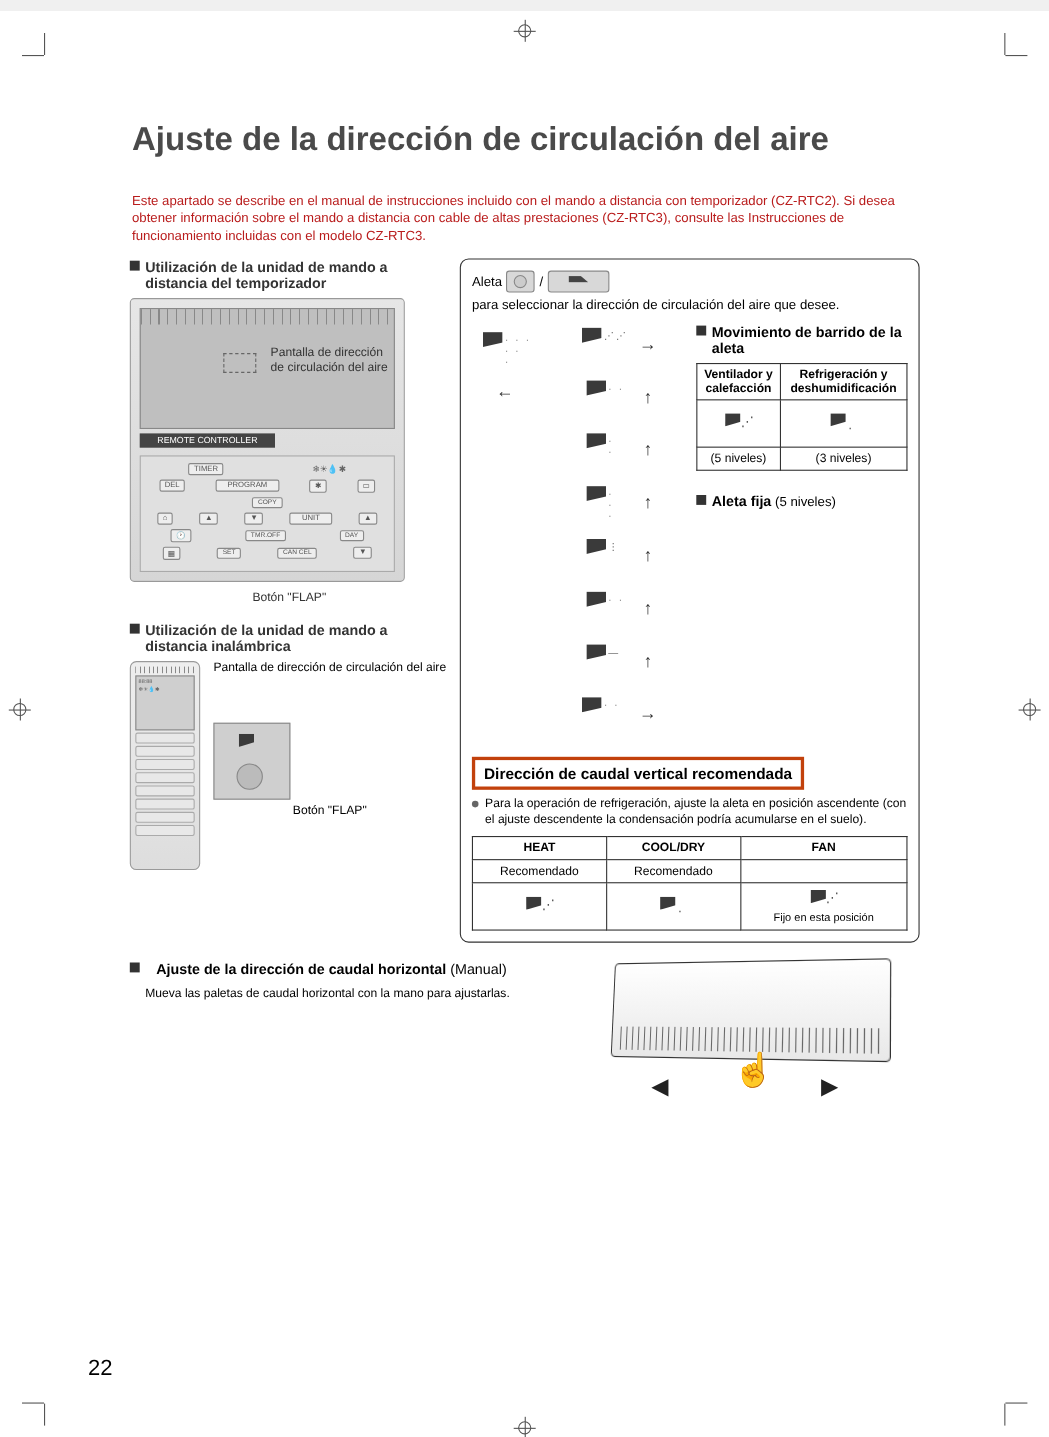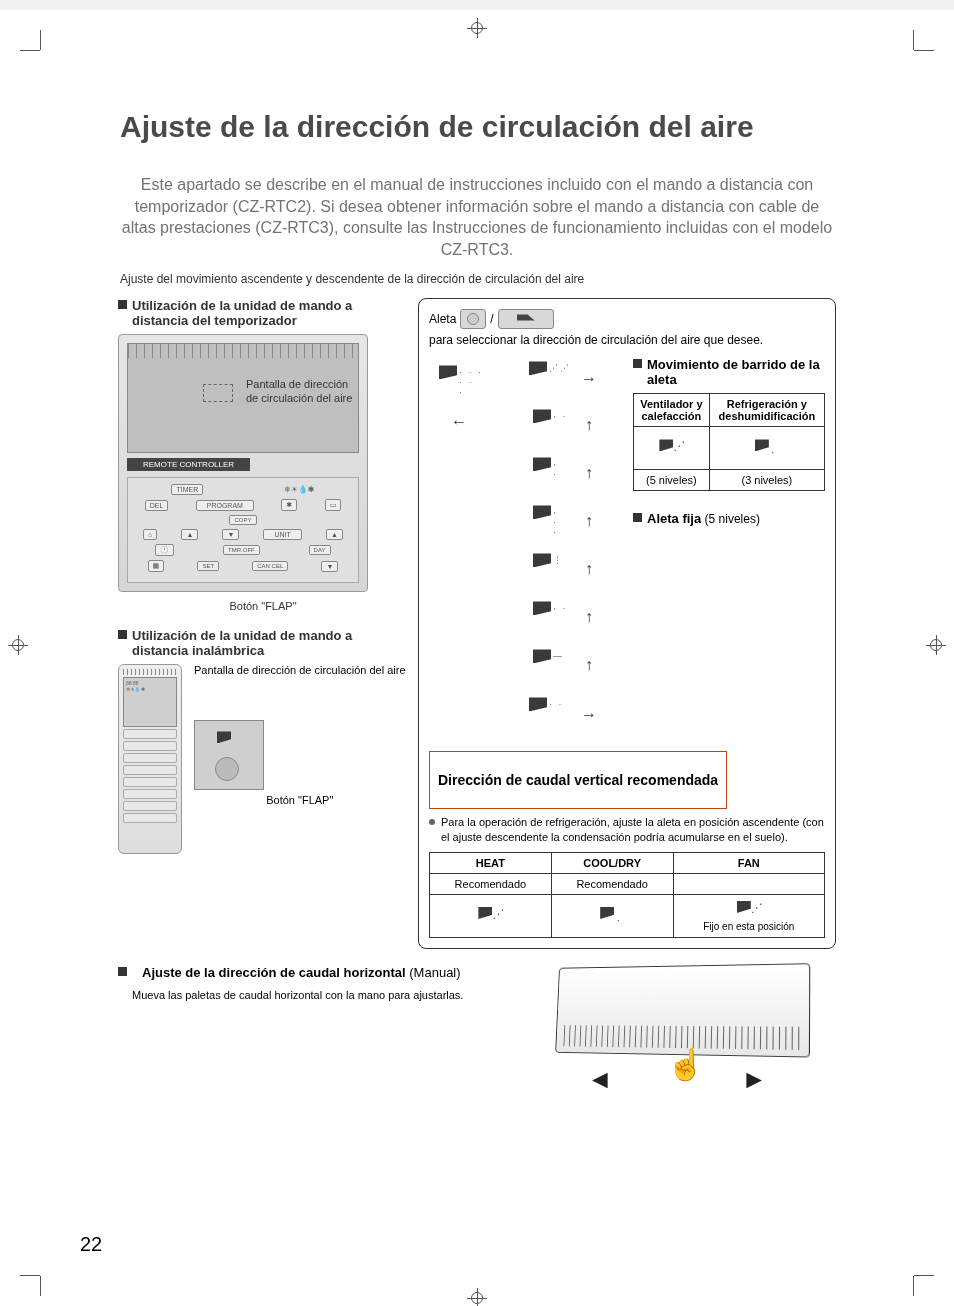--- a/index.html
+++ b/index.html
@@ -35,21 +35,21 @@
   .reg-top { top:8px; } .reg-bottom { bottom:8px; }
   .reg-top::before, .reg-bottom::before { content:''; position:absolute; width:20px; height:1px; top:10px; left:0; background:#555;}
   .reg-top::after, .reg-bottom::after { content:''; position:absolute; width:1px; height:20px; top:0; left:10px; background:#555;}
   .reg-circle { position:absolute; top:4px; left:4px; width:12px; height:12px; border:1px solid #555; border-radius:50%; }
   .reg-left, .reg-right { position:absolute; top:625px; width:20px; height:20px; }
   .reg-left { left:8px; } .reg-right { right:8px; }
   .reg-left::before, .reg-right::before { content:''; position:absolute; width:20px; height:1px; top:10px; left:0; background:#555;}
   .reg-left::after, .reg-right::after { content:''; position:absolute; width:1px; height:20px; top:0; left:10px; background:#555;}
 
   h1.title { font-size: 30px; font-weight: bold; color: #4a4a4a; margin: 20px 50px 30px 50px; }
-  .intro { font-size: 16px; color: #737373; margin: 0 50px 12px 50px; line-height: 1.35; text-align: center; }
+  .intro { font-size: 12px; color: #b91c1c; margin: 0 50px 12px 50px; line-height: 1.35; }
   .subhead { font-size: 12px; color: #333; margin: 0 50px 12px 50px; }
 
   .columns { display: flex; gap: 10px; margin: 0 48px; }
   .col-left { width: 290px; flex: 0 0 290px; }
   .col-right { flex: 1; border: 1px solid #333; border-radius: 8px; padding: 10px; position: relative; }
 
   .block-head { font-size: 13px; font-weight: bold; color: #333; margin-bottom: 6px; position: relative; padding-left: 14px; }
   .block-head::before { content:''; position:absolute; left:0; top:2px; width:9px; height:9px; background:#333; }
 
   
@@ -103,21 +103,21 @@
   .sub-block-head { font-size:13px; font-weight:bold; padding-left:14px; position:relative; margin-bottom:4px; }
   .sub-block-head::before { content:''; position:absolute; left:0; top:2px; width:9px; height:9px; background:#333; }
   .bullet-line { font-size:11px; padding-left:12px; position:relative; margin:4px 0 6px 0; line-height:1.3; }
   .bullet-line::before { content:''; position:absolute; left:0; top:4px; width:6px; height:6px; border-radius:50%; background:#666; }
   .note-line { font-size:11px; margin:2px 0 6px 0; line-height:1.3; }
 
   table.small-table { border-collapse:collapse; width:100%; margin:6px 0 12px 0; }
   table.small-table td, table.small-table th { border:1px solid #333; font-size:11px; text-align:center; padding:4px 2px; }
   .tbl-icon { height:34px; display:flex; align-items:center; justify-content:center; }
 
-  .boxed-heading { border:1px solid #c2410c; font-size:14px; font-weight:bold; padding:20px 8px; display:inline-block; margin:6px 0; }
+  .boxed-heading { border:3px solid #c2410c; font-size:14px; font-weight:bold; padding:4px 8px; display:inline-block; margin:6px 0; }
   .rec-bullets { font-size:11px; line-height:1.3; }
   .rec-bullets .bl { position:relative; padding-left:12px; margin-bottom:3px; }
   .rec-bullets .bl::before { content:''; position:absolute; left:0; top:4px; width:6px; height:6px; border-radius:50%; background:#666; }
 
   table.rec-table { border-collapse:collapse; width:100%; margin-top:8px; }
   table.rec-table th, table.rec-table td { border:1px solid #333; font-size:11px; text-align:center; padding:4px; }
   .fan-note { font-size:10px; line-height:1.2; }
 
   
   .bottom-section { margin:16px 48px 0 48px; display:flex; gap:20px; }
@@ -166,21 +166,20 @@
   <div class="reg-left">
       <span class="reg-circle"></span>
     </div>
   <div class="reg-right">
       <span class="reg-circle"></span>
     </div>
 
   <h1 class="title">Ajuste de la dirección de circulación del aire</h1>
 
   <p class="intro">Este apartado se describe en el manual de instrucciones incluido con el mando a distancia con temporizador (CZ-RTC2). Si desea obtener información sobre el mando a distancia con cable de altas prestaciones (CZ-RTC3), consulte las Instrucciones de funcionamiento incluidas con el modelo CZ-RTC3.</p>
-  <p class="subhead">Ajuste del movimiento ascendente y descendente de la dirección de circulación del aire</p>
 
   <div class="columns">
 
     <div class="col-left">
 
       <div class="block-head">Utilización de la unidad de mando a distancia del temporizador</div>
 
       <div class="remote1">
         <div class="lcd1">
           <div class="lcd1-hatch"></div>

